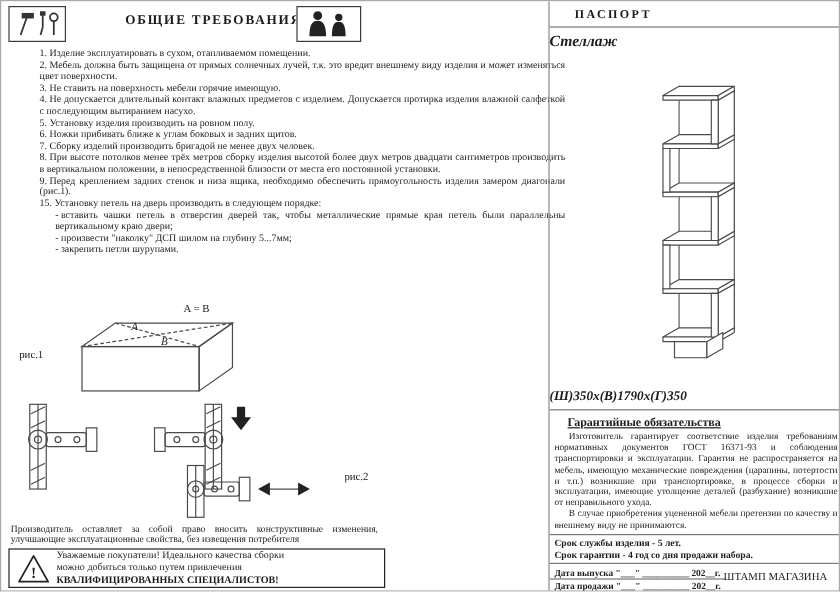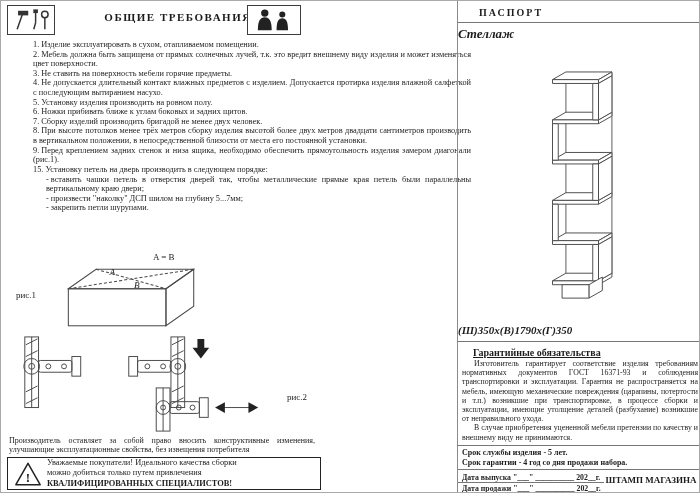--- a/index.html
+++ b/index.html
@@ -41,21 +41,21 @@
   .warranty-title{left:472px;top:346px;font-size:10px;font-weight:bold;text-decoration:underline;}
   .warranty-body{left:461px;top:358px;width:236px;font-size:7.8px;line-height:1.18;text-align:justify;}
   .warranty-body p{margin:0;text-indent:12px;}
   .hr-b1{left:457px;top:444px;width:242px;}
   .service-life{left:461px;top:447px;font-size:8px;font-weight:bold;}
   .warranty-period{left:461px;top:457px;font-size:8px;font-weight:bold;}
   .hr-b2{left:457px;top:468px;width:242px;}
   .issue-date{left:461px;top:472px;font-size:7.8px;font-weight:bold;}
   .date-line{left:457px;top:481px;width:146px;}
   .sale-date{left:461px;top:483px;font-size:7.8px;font-weight:bold;}
-  .stamp{left:602px;top:474px;width:96px;text-align:center;font-size:9px;font-weight:bold;}
+  .stamp{left:602px;top:474px;width:96px;text-align:left;font-size:9px;font-weight:normal;}
   svg{display:block;}
 </style>
 </head>
 <body>
 
 <div class="page">
 
   <div class="abs icon-box tools-box">
     <svg viewBox="0 0 44 26" width="42" height="24">
       <g stroke="#333" stroke-width="1.6" fill="none">
@@ -79,21 +79,21 @@
         <path d="M15,10 c-5,0 -7.5,4 -7.5,14 h15 c0,-10 -2.5,-14 -7.5,-14 z"></path>
         <circle cx="34" cy="7" r="3.3"></circle>
         <path d="M34,11 c-4.2,0 -6.2,3.4 -6.2,13 h12.4 c0,-9.6 -2,-13 -6.2,-13 z"></path>
       </g>
     </svg>
   </div>
 
   <div class="abs req-list">
     <div class="req"><span class="num">1.</span><span>Изделие эксплуатировать в сухом, отапливаемом помещении.</span></div>
     <div class="req"><span class="num">2.</span><span>Мебель должна быть защищена от прямых солнечных лучей, т.к. это вредит внешнему виду изделия и может изменяться цвет поверхности.</span></div>
-    <div class="req"><span class="num">3.</span><span>Не ставить на поверхность мебели горячие предметы.</span></div>
+    <div class="req"><span class="num">3.</span><span>Не ставить на поверхность мебели горячие имеющую.</span></div>
     <div class="req"><span class="num">4.</span><span>Не допускается длительный контакт влажных предметов с изделием. Допускается протирка изделия влажной салфеткой с последующим вытиранием насухо.</span></div>
     <div class="req"><span class="num">5.</span><span>Установку изделия производить на ровном полу.</span></div>
     <div class="req"><span class="num">6.</span><span>Ножки прибивать ближе к углам боковых и задних щитов.</span></div>
     <div class="req"><span class="num">7.</span><span>Сборку изделий производить бригадой не менее двух человек.</span></div>
     <div class="req"><span class="num">8.</span><span>При высоте потолков менее трёх метров сборку изделия высотой более двух метров двадцати сантиметров производить в вертикальном положении, в непосредственной близости от места его постоянной установки.</span></div>
     <div class="req"><span class="num">9.</span><span>Перед креплением задних стенок и низа ящика, необходимо обеспечить прямоугольность изделия замером диагонали (рис.1).</span></div>
     <div class="req"><span class="num">15.</span><span>Установку петель на дверь производить в следующем порядке:</span></div>
     <div class="req sub"><span class="num">-</span><span>вставить чашки петель в отверстия дверей так, чтобы металлические прямые края петель были параллельны вертикальному краю двери;</span></div>
     <div class="req sub"><span class="num">-</span><span>произвести "наколку" ДСП шилом на глубину 5...7мм;</span></div>
     <div class="req sub"><span class="num">-</span><span>закрепить петли шурупами.</span></div>

